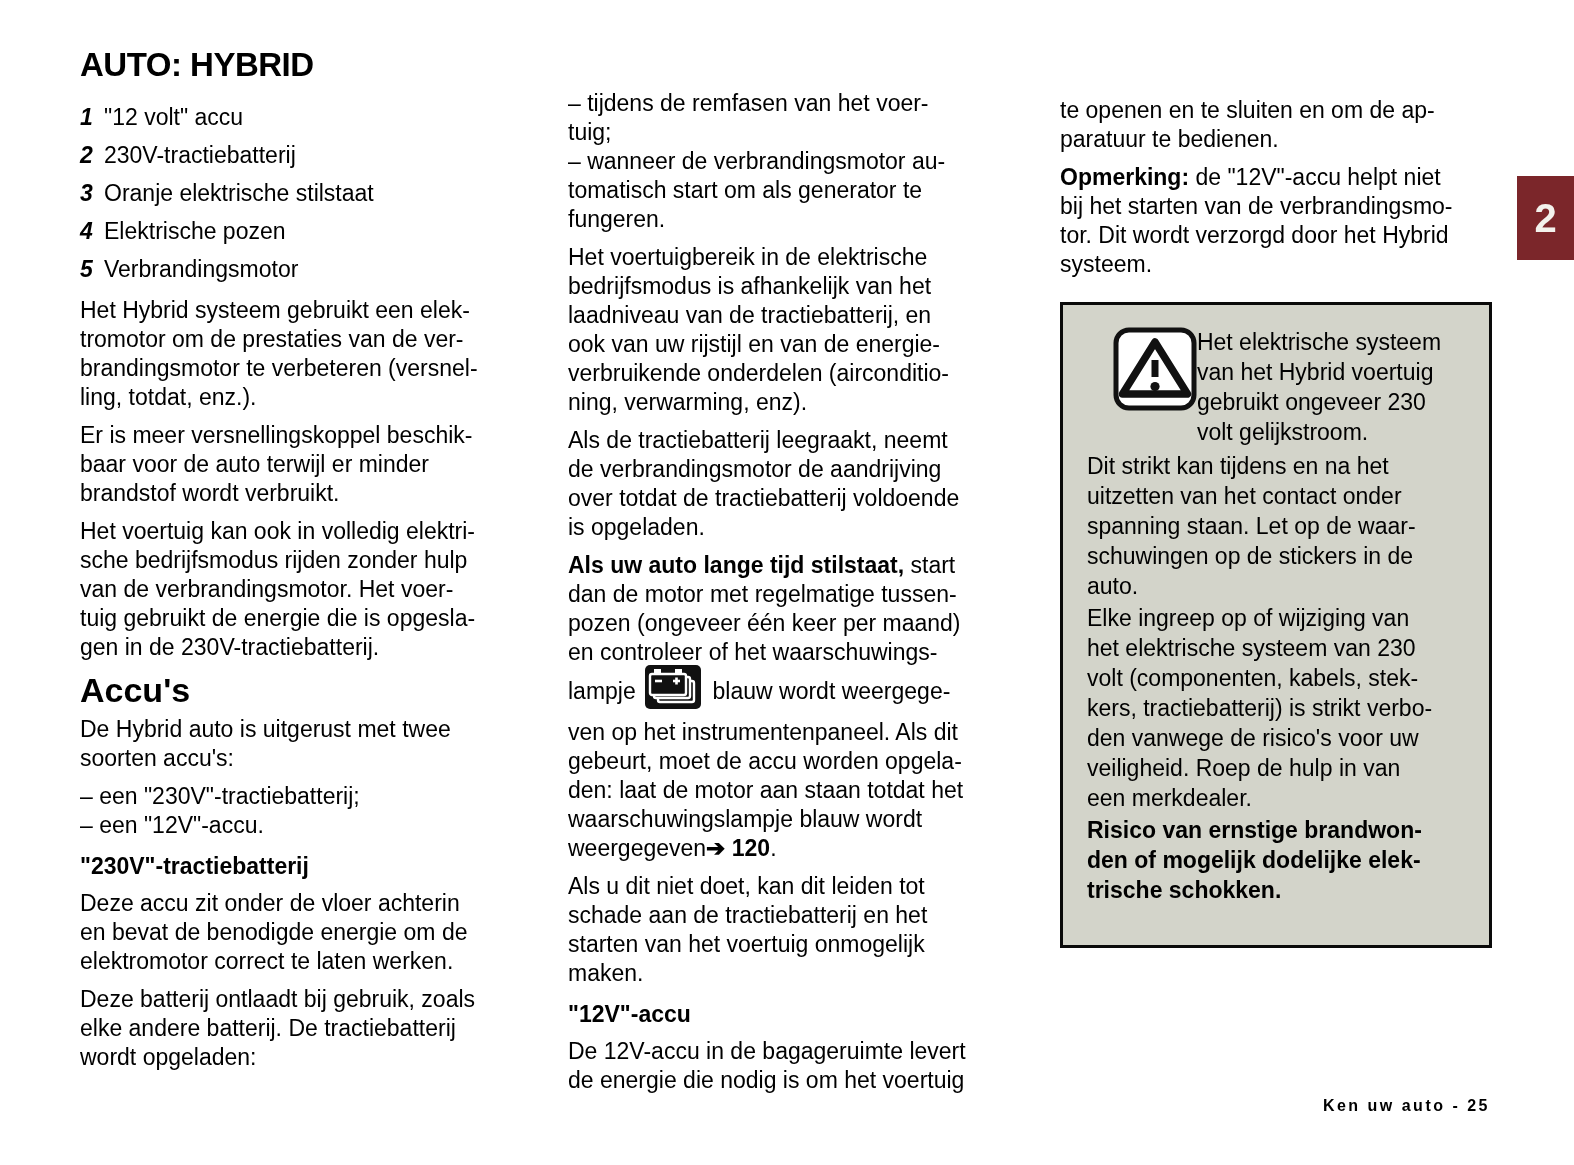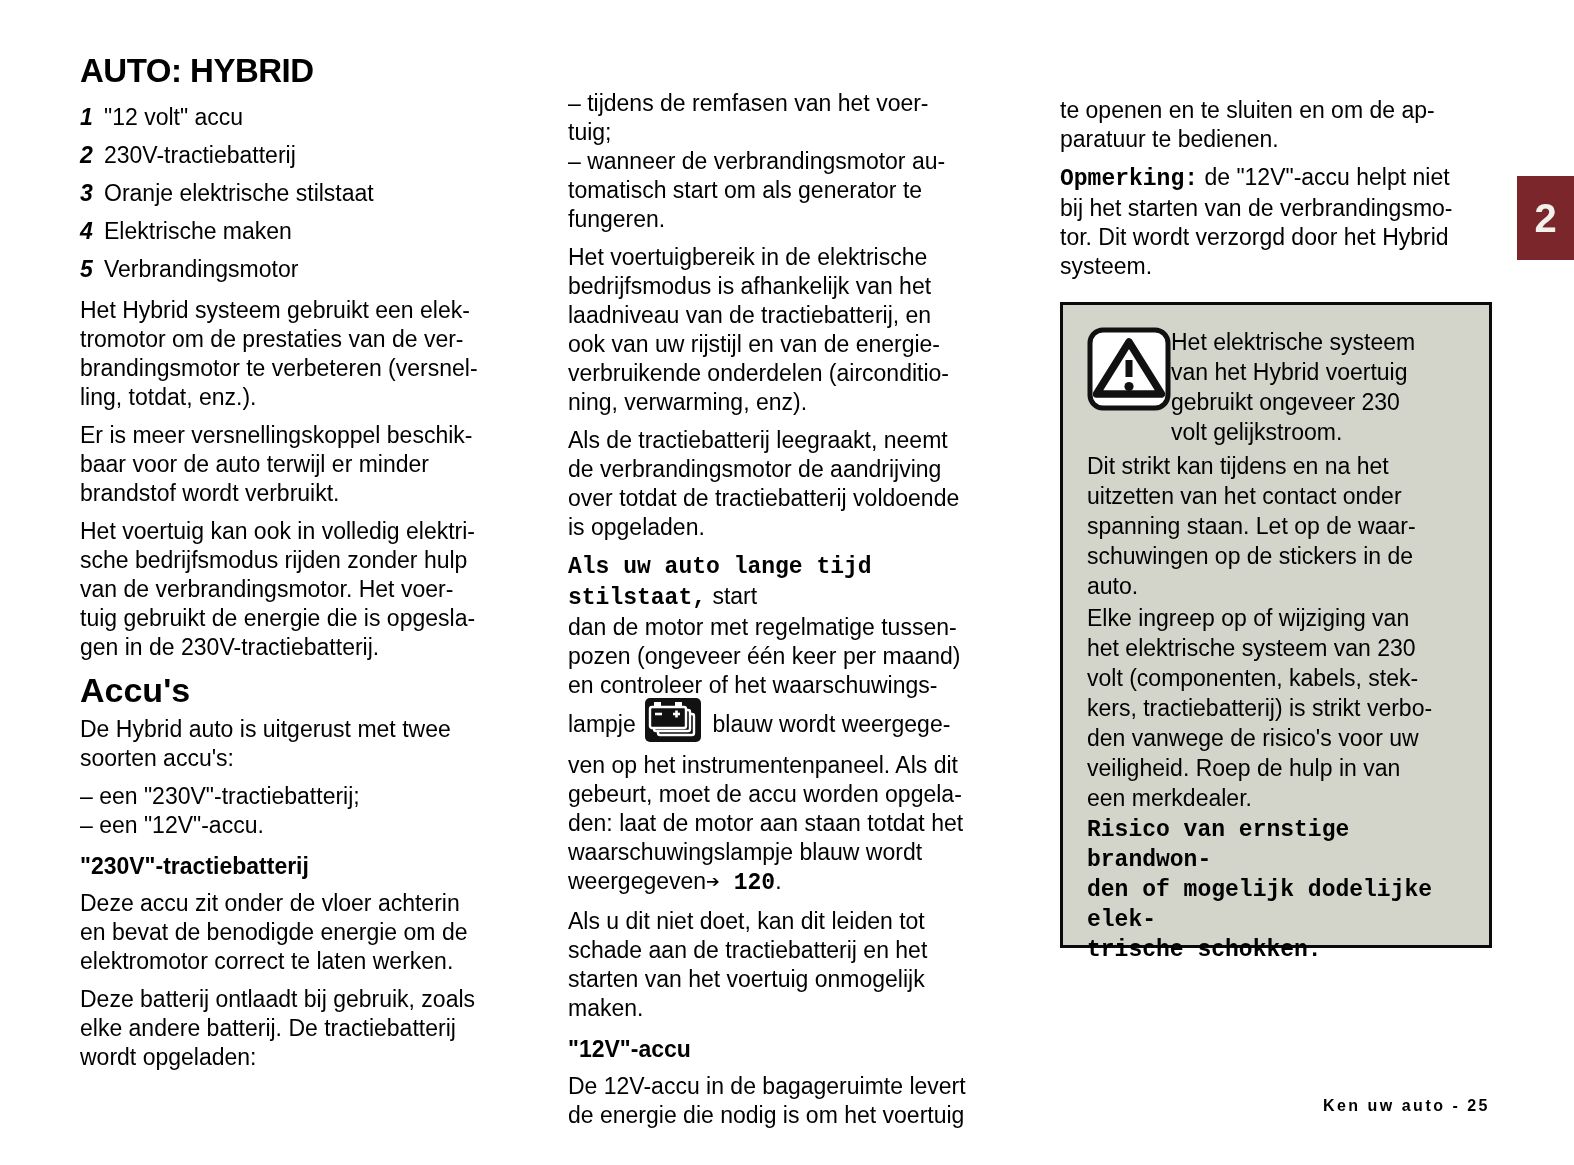--- a/index.html
+++ b/index.html
@@ -1,41 +1,41 @@
 <!DOCTYPE html>
 <html><head>
 <meta charset="utf-8">
 <style>
   html,body { margin:0; padding:0; background:#ffffff; }
   .page {
     position:relative; width:1574px; height:1165px; background:#ffffff;
     font-family:"Liberation Sans", sans-serif; color:#000; overflow:hidden;
   }
   .title {
-    position:absolute; left:80px; top:52px;
+    position:absolute; left:80px; top:46px;
     font-size:33px; font-weight:bold; letter-spacing:-0.5px;
   }
   .col { position:absolute; font-size:23px; line-height:29px; }
   .col1 { left:80px;  top:103px; width:452px; }
   .col2 { left:568px; top:89px;  width:452px; }
   .col3 { left:1060px;top:96px;  width:436px; }
   .para { margin:0 0 9px 0; white-space:pre-line; }
   .legend { margin:0 0 12px 0; }
   .legend-item { margin-bottom:9px; }
   .legend-num { font-weight:bold; font-style:italic; display:inline-block; width:24px; }
   .h-accus { font-size:34px; font-weight:bold; margin:14px 0 10px 0; }
   .subhead { font-weight:bold; margin:12px 0 8px 0; font-size:23px; }
-  .bold { font-weight:bold;font-family:Liberation Mono, monospace; }
+  .bold { font-weight:bold; }
   .batt-icon { display:inline-block; vertical-align:middle; margin:0 5px 0 3px; position:relative; top:-2px; }
   .warning-box {
     position:absolute; left:1060px; top:302px; width:432px; height:646px;
     box-sizing:border-box; background:#d3d4ca; border:3px solid #0a0a0a;
     padding:22px 22px 14px 24px; font-size:23px; line-height:30px;
   }
-  .wb-row { display:flex; margin:0 0 2px 0; }
+  .wb-row { display:flex; margin:0 0 2px 0;justify-content:center; }
   .wb-icon { flex:0 0 auto; }
   .wb-para { margin:0 0 2px 0; white-space:pre-line; }
   .chapter-tab {
     position:absolute; right:0; top:176px; width:57px; height:84px;
     background:#7b262a; color:#f3f1ec;
     display:flex; align-items:center; justify-content:center;
     font-size:40px; font-weight:bold;
   }
   .footer {
     position:absolute; right:84px; top:1097px;
@@ -54,21 +54,21 @@
       <div class="legend-item">
         <span class="legend-num">1</span><span>"12 volt" accu</span>
       </div>
       <div class="legend-item">
         <span class="legend-num">2</span><span>230V-tractiebatterij</span>
       </div>
       <div class="legend-item">
         <span class="legend-num">3</span><span>Oranje elektrische stilstaat</span>
       </div>
       <div class="legend-item">
-        <span class="legend-num">4</span><span>Elektrische maken</span>
+        <span class="legend-num">4</span><span>Elektrische pozen</span>
       </div>
       <div class="legend-item">
         <span class="legend-num">5</span><span>Verbrandingsmotor</span>
       </div>
     </div>
     <p class="para">Het Hybrid systeem gebruikt een elek-
 tromotor om de prestaties van de ver-
 brandingsmotor te verbeteren (versnel-
 ling, totdat, enz.).</p>
     <p class="para">Er is meer versnellingskoppel beschik-

